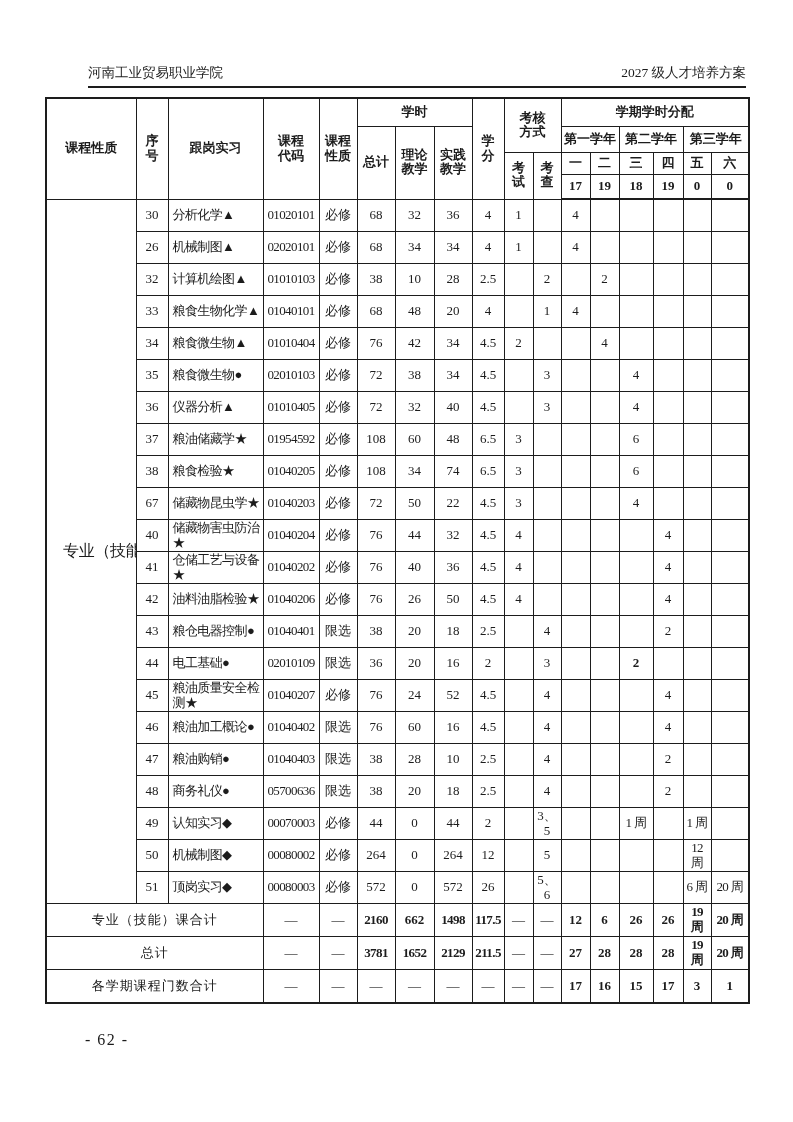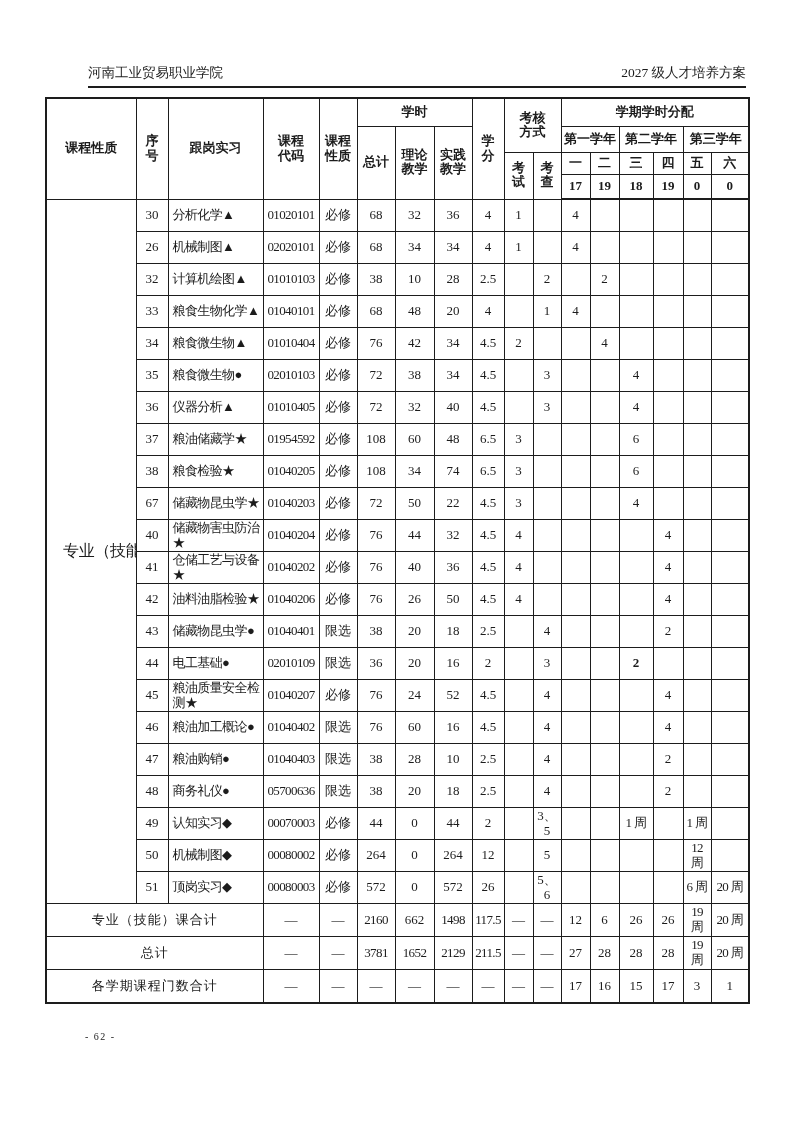--- a/index.html
+++ b/index.html
@@ -40,26 +40,26 @@
 
   tbody td{height:31px}
   td.cat-cell{font-size:16px;white-space:nowrap;padding:16px;letter-spacing:-0.3px}
   td.name-cell{text-align:left;padding-left:4px;line-height:1.12}
   td.code-cell{font-size:12px;letter-spacing:-0.3px}
   td.small{font-size:13px;letter-spacing:-0.6px}
   td.bold{font-weight:bold}
 
   tr.summary-row td{height:32px}
   tr.summary-row:first-child td{border-top:2px solid #1d1d1d}
-  tr.summary-row td.num{font-weight:normal}
+  tr.summary-row td.num{font-weight:bold}
   td.sum-label{letter-spacing:1px}
 
   .doc-footer{
     position:absolute;top:1031px;left:85px;
-    font-size:10px;letter-spacing:1.5px;
+    font-size:16px;letter-spacing:1.5px;
   }
 </style>
 </head>
 <body>
 
 <div class="page">
 
   <div class="doc-header">
     <span>河南工业贸易职业学院</span>
     <span>2027 级人才培养方案</span>
@@ -355,21 +355,21 @@
           <td></td>
           <td></td>
           <td></td>
           <td></td>
           <td>4</td>
           <td></td>
           <td></td>
         </tr>
         <tr>
           <td>43</td>
-          <td class="name-cell small">储藏物昆虫学●</td>
+          <td class="name-cell small">粮仓电器控制●</td>
           <td class="code-cell small">01040401</td>
           <td>限选</td>
           <td>38</td>
           <td>20</td>
           <td>18</td>
           <td>2.5</td>
           <td></td>
           <td>4</td>
           <td></td>
           <td></td>

